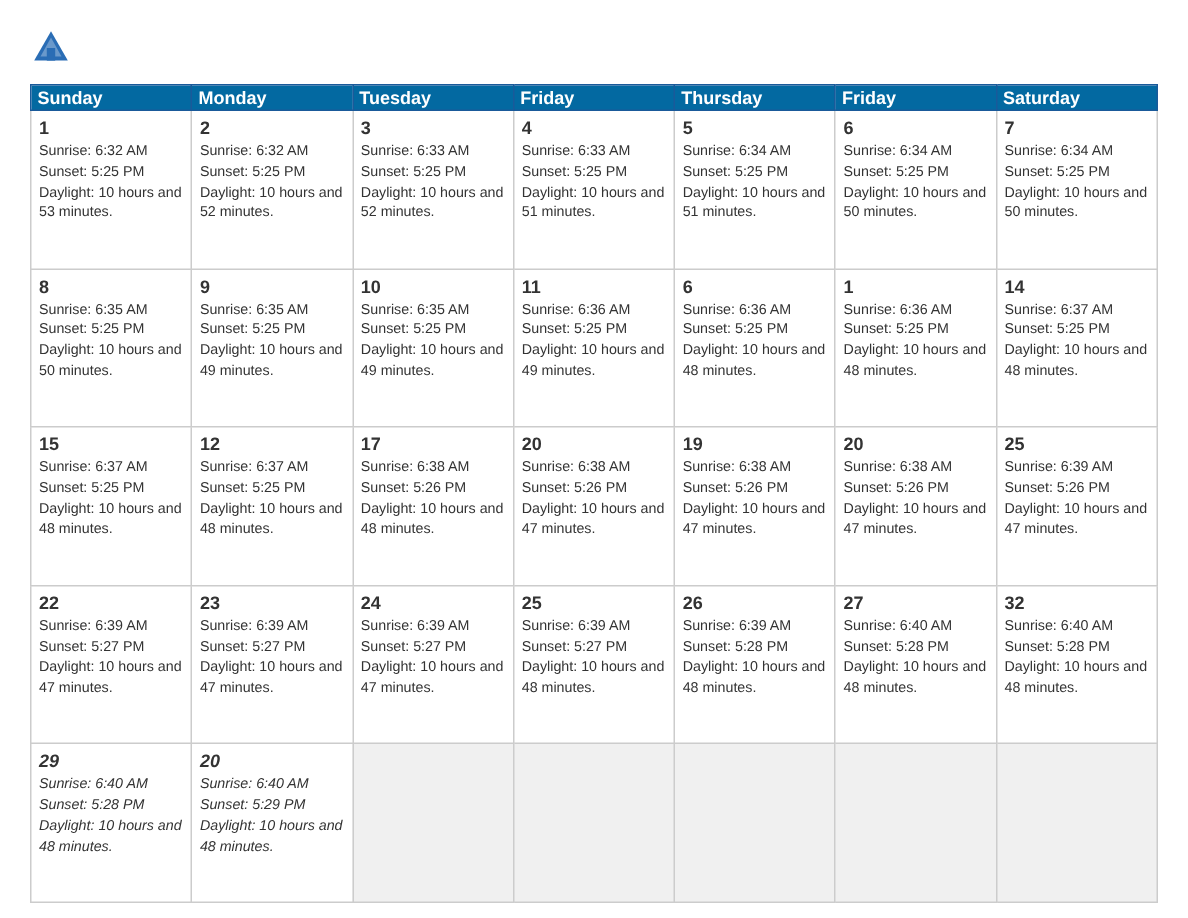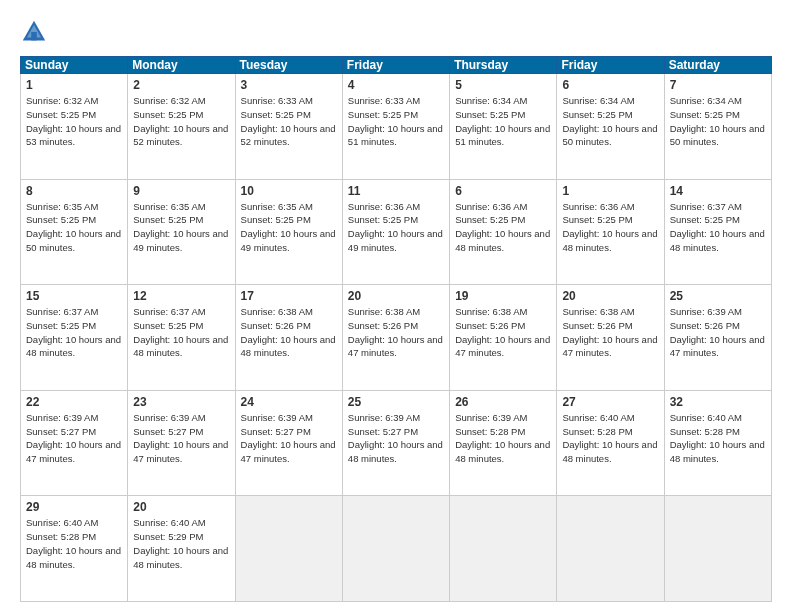--- a/index.html
+++ b/index.html
@@ -78,20 +78,21 @@
       vertical-align: top;
       border: 1px solid #ccc;
       padding: 4px 5px;
       font-size: 9.5px;
       color: #333;
       background: #fff;
       height: 80px;
     }
     .calendar tbody tr:last-child td {
       height: 70px;
+      font-style: italic;
     }
     .calendar tbody tr td.empty {
       background: #f0f0f0;
     }
     .day-num {
       font-size: 12px;
       font-weight: bold;
       display: block;
       margin-bottom: 2px;
     }

